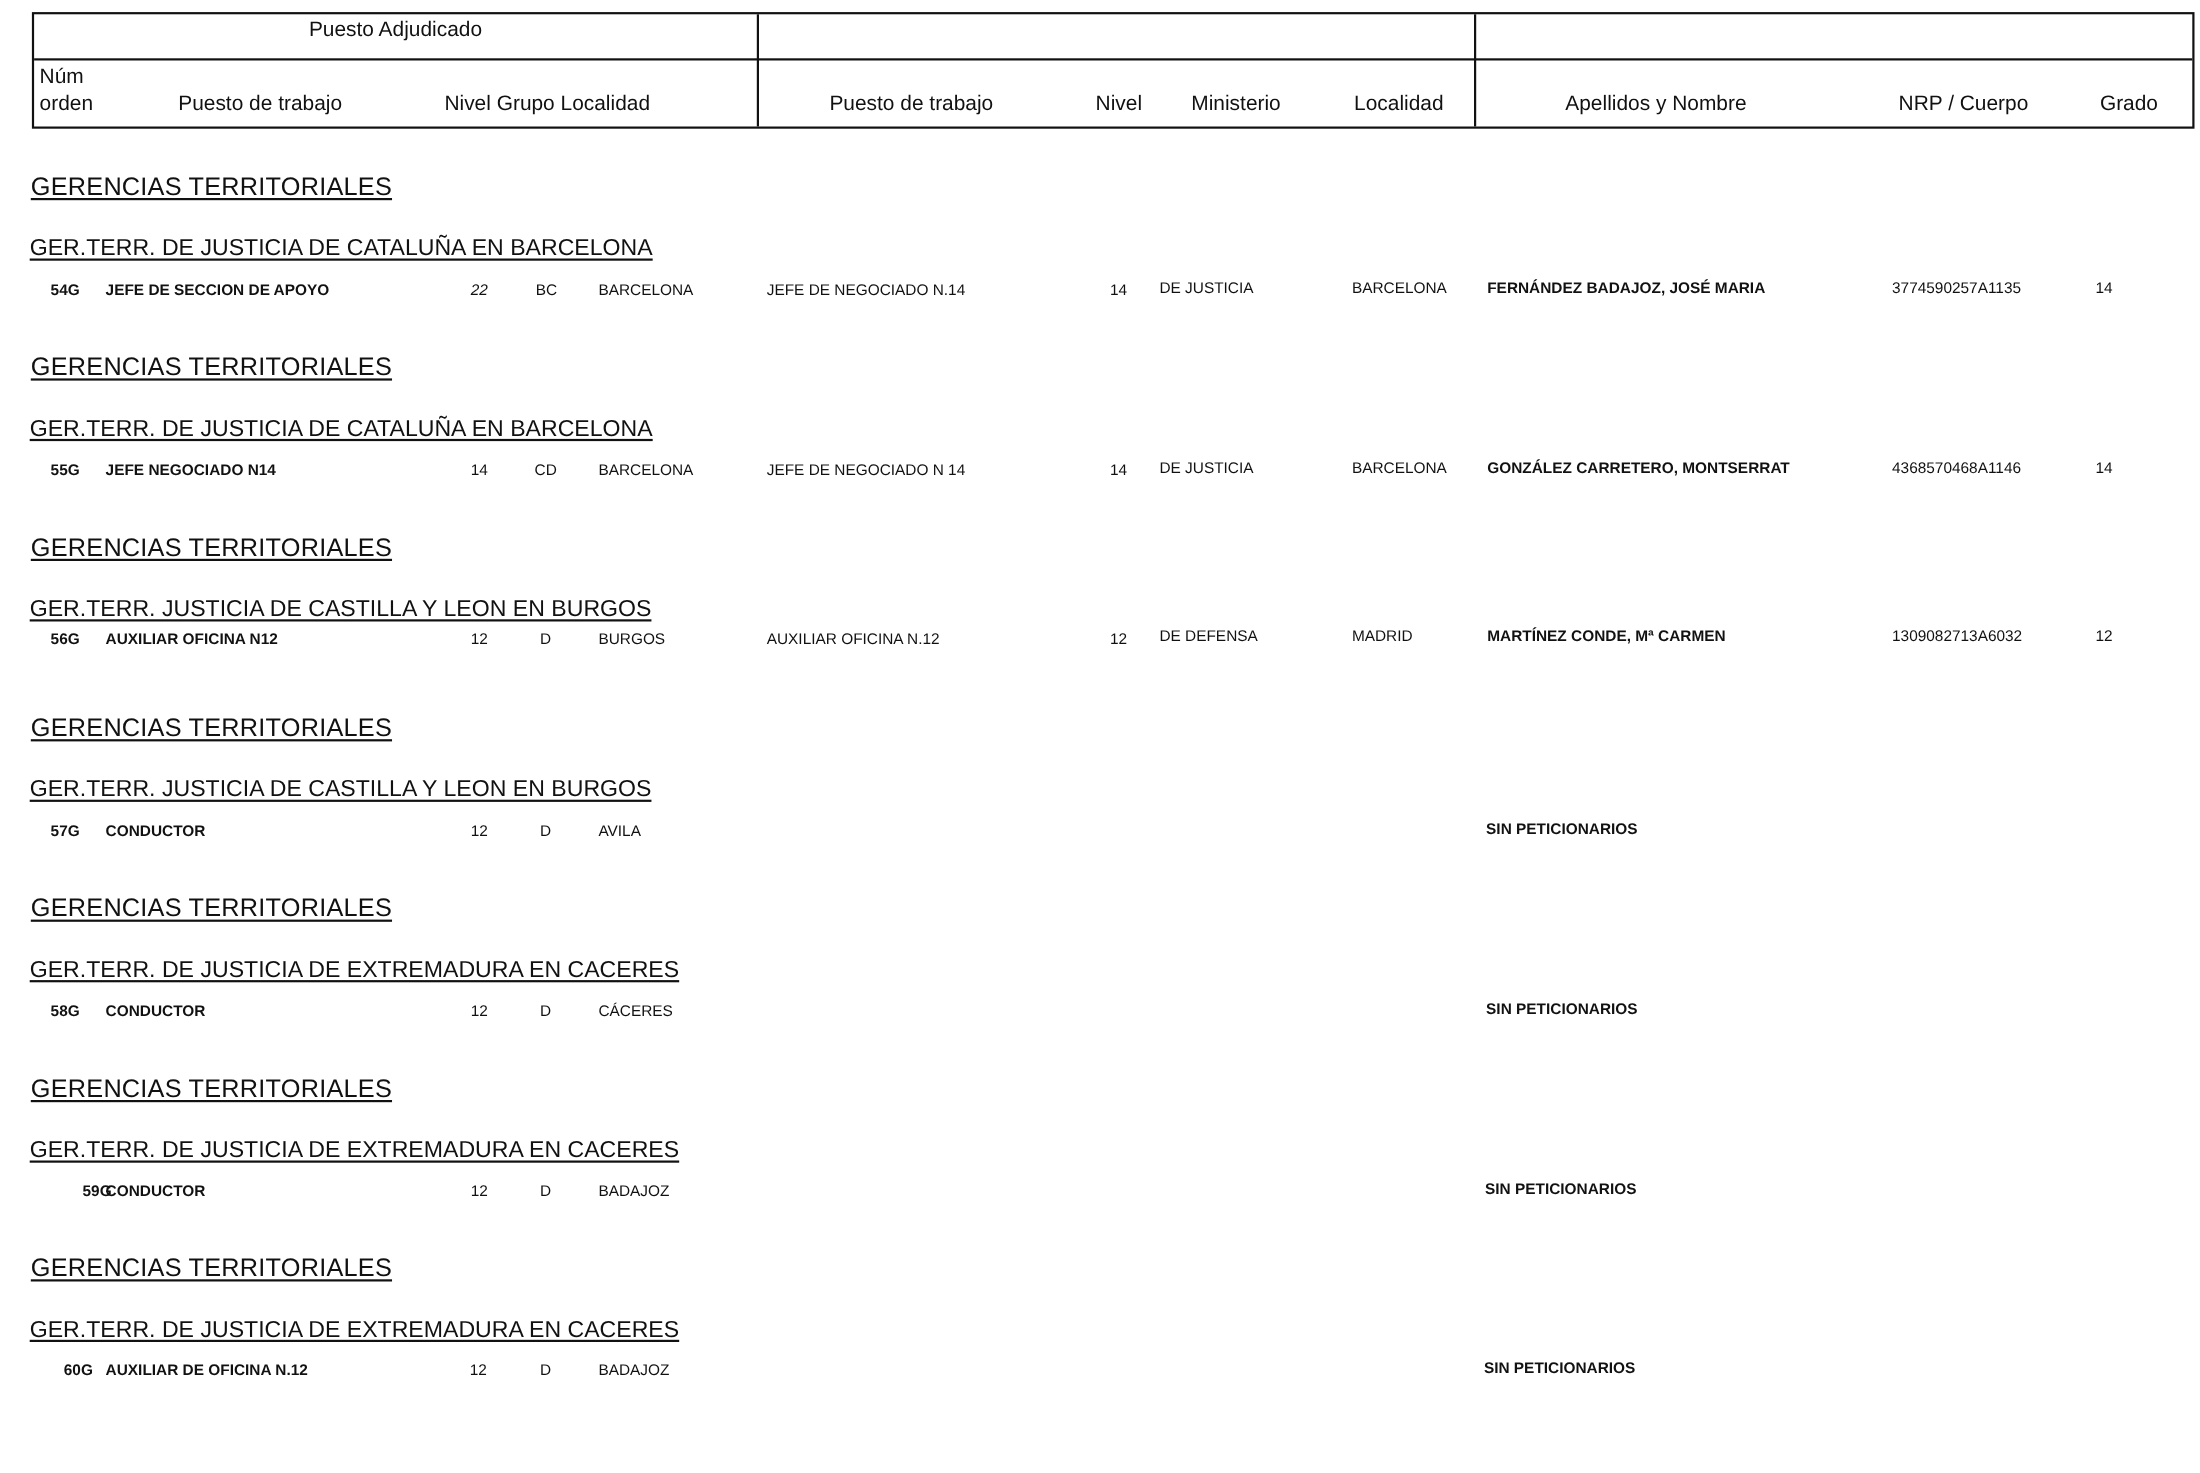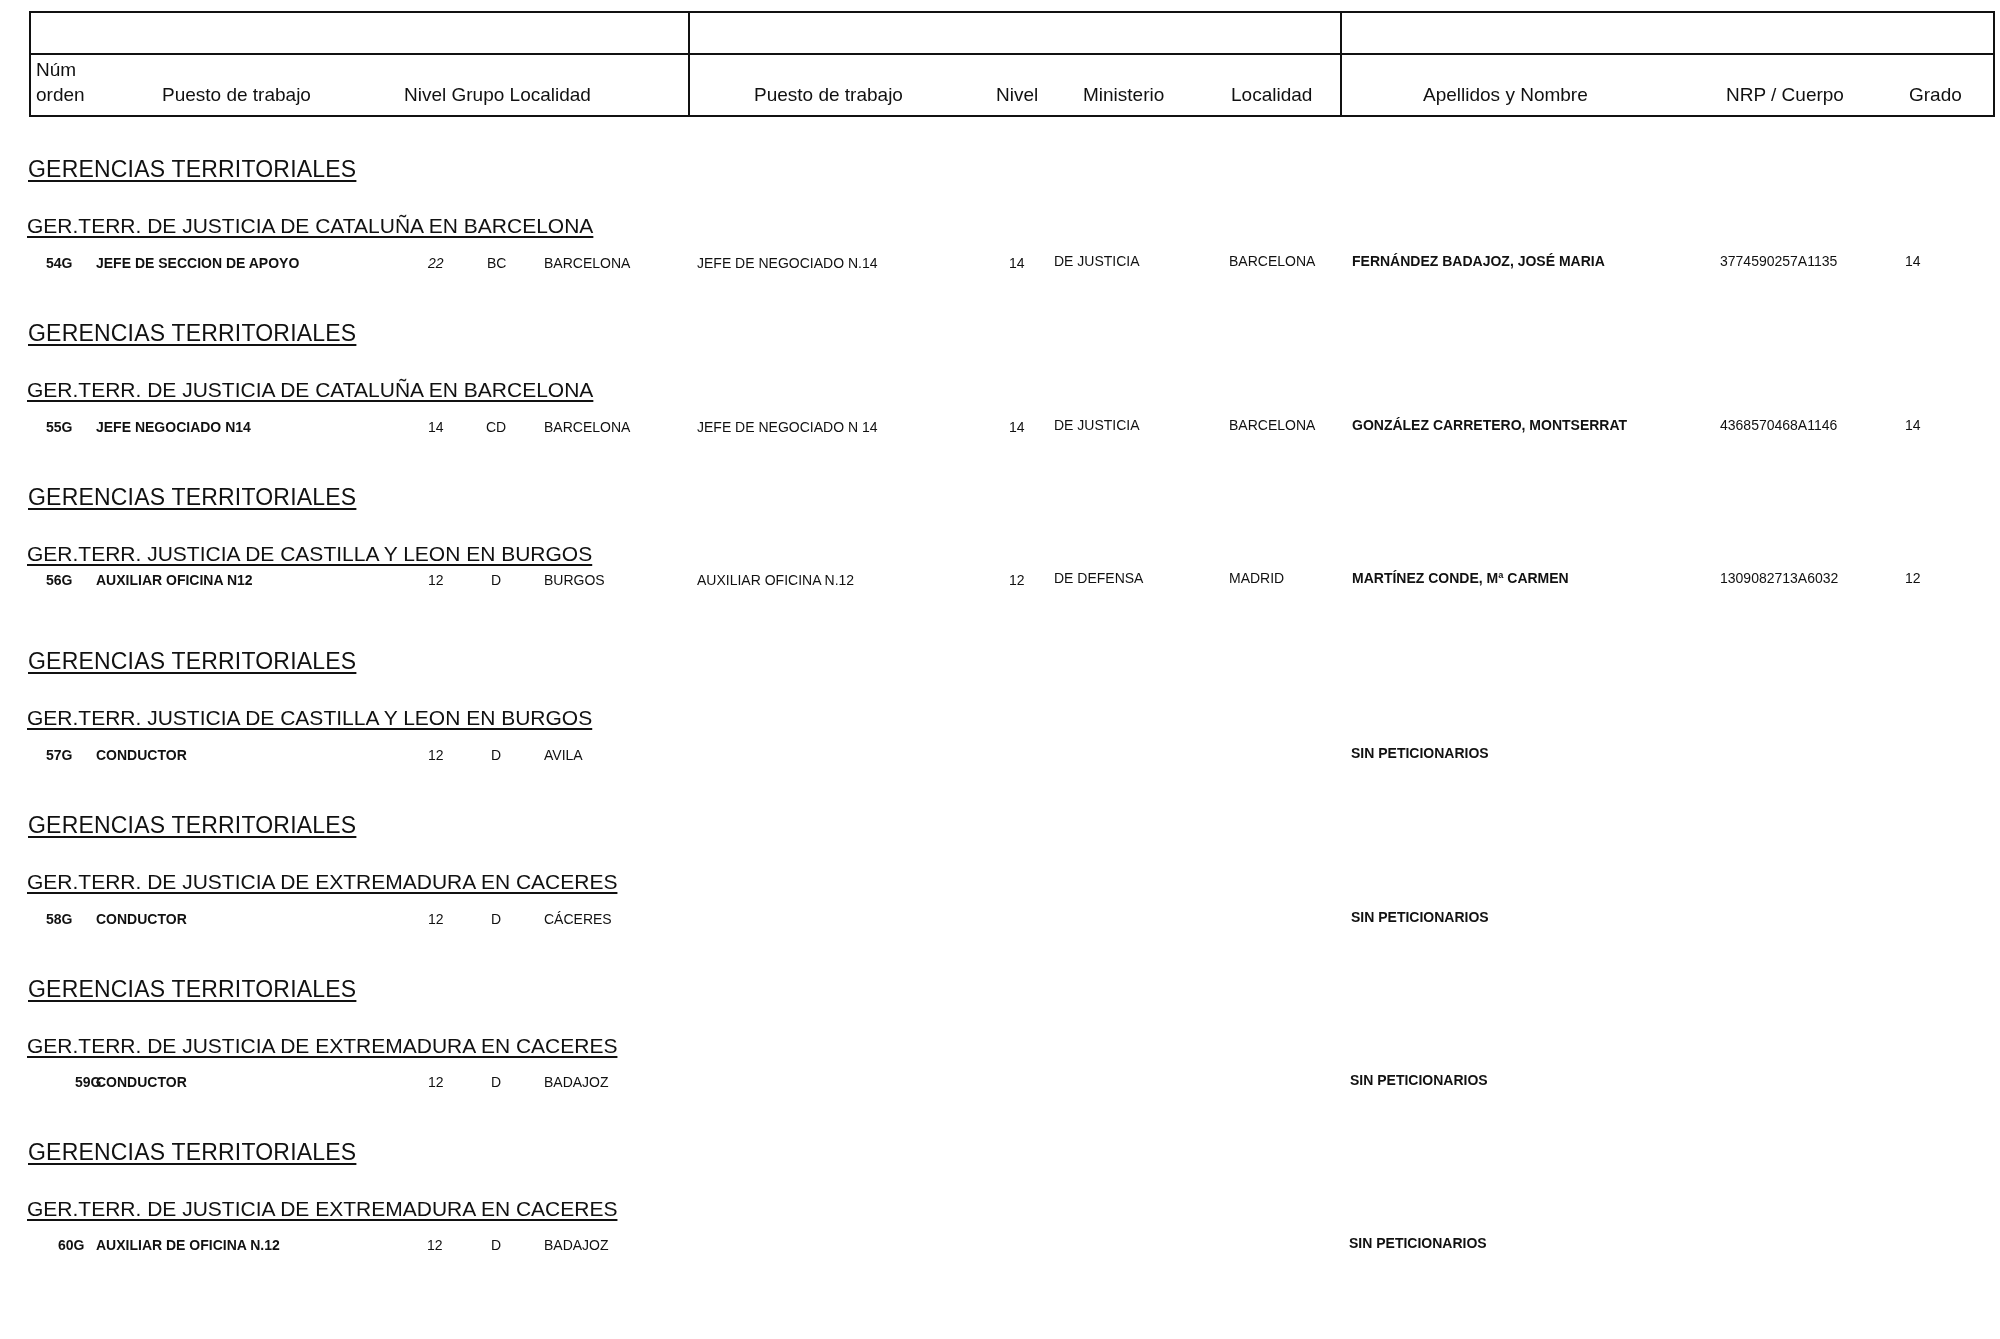--- a/index.html
+++ b/index.html
@@ -31,20 +31,21 @@
   .b { font-weight: bold; }
 </style>
 </head>
 <body>
 
 <div class="hdr-table">
   <div class="hdr-sep-h"></div>
   <div class="hdr-sep-v" style="left:657px;"></div>
   <div class="hdr-sep-v" style="left:1309px;"></div>
 
+  <div class="hdr-group" style="left:0; width:657px;">Puesto Adjudicado</div>
 
   <div class="hdr-col" style="left:5px; top:46px;">Núm</div>
   <div class="hdr-col" style="left:5px; top:71px;">orden</div>
   <div class="hdr-col" style="left:131px; top:71px;">Puesto de trabajo</div>
   <div class="hdr-col" style="left:373px; top:71px;">Nivel Grupo Localidad</div>
   <div class="hdr-col" style="left:723px; top:71px;">Puesto de trabajo</div>
   <div class="hdr-col" style="left:965px; top:71px;">Nivel</div>
   <div class="hdr-col" style="left:1052px; top:71px;">Ministerio</div>
   <div class="hdr-col" style="left:1200px; top:71px;">Localidad</div>
   <div class="hdr-col" style="left:1392px; top:71px;">Apellidos y Nombre</div>

